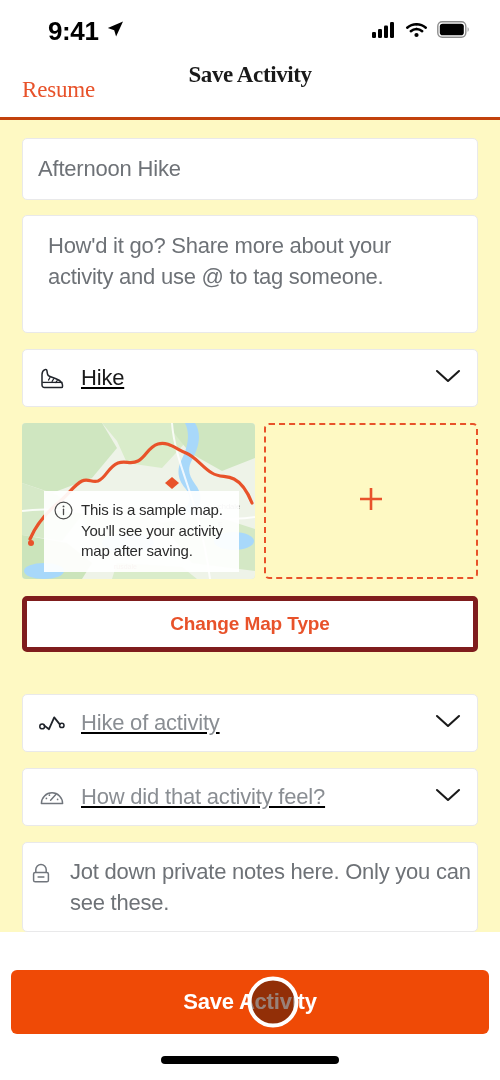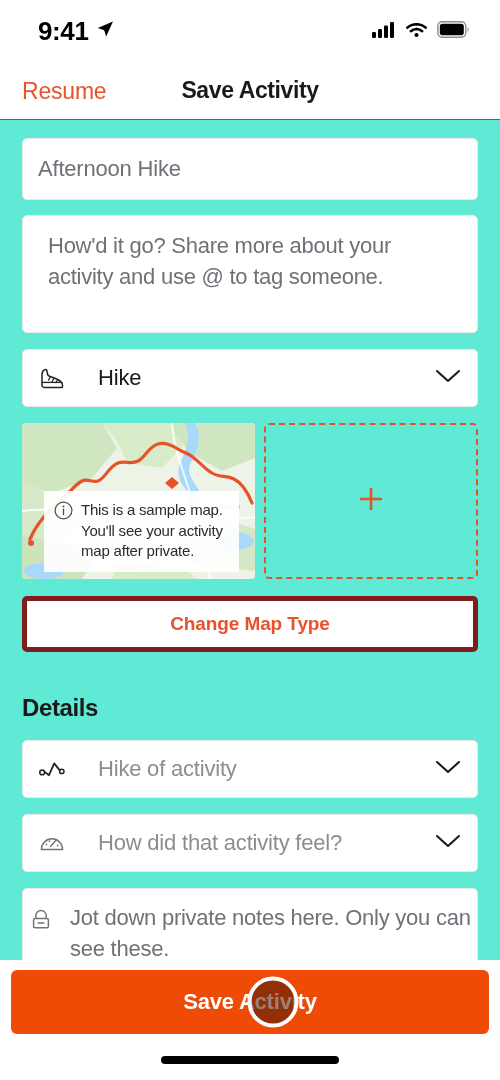--- a/index.html
+++ b/index.html
@@ -9,63 +9,64 @@
     font-family: "Liberation Sans", sans-serif;
     -webkit-font-smoothing: antialiased;
     overflow: hidden;
   }
   .phone { position: relative; width: 500px; height: 1080px; background: #fff; overflow: hidden; }
 
   
   .statusbar {
     height: 62px; width: 100%;
     display: flex; align-items: center; justify-content: space-between;
-    padding: 0 30px 0 38px;
+    padding: 0 30px 0 48px;
   }
   .sb-left { display: flex; align-items: center; gap: 7px; }
   .sb-time { font-size: 26px; font-weight: 700; color: #000; letter-spacing: -0.4px; }
   .sb-loc { display: block; }
   .sb-right { display: flex; align-items: center; gap: 9px; }
 
   
   .navbar {
     height: 58px; position: relative;
-    display: flex; align-items: center;
-    border-bottom: 1px solid #c2410c;
+    display: flex; 
+    border-bottom: 3px solid #c2410c;
     background: #fff;
+    font-family: Liberation Serif, serif;
   }
   .nav-resume {
     position: absolute; left: 22px; top: 50%; transform: translateY(-50%);
     font-size: 23px; color: #E8522A; font-weight: 400; letter-spacing: -0.2px;
     background: none; border: none; cursor: pointer; font-family: inherit;
   }
   .nav-title {
     width: 100%; text-align: center;
     font-size: 23px; font-weight: 700; color: #1a1a1a; letter-spacing: -0.4px;
   }
 
   
-  .content { padding: 18px 22px 0 22px; background: #5eead4; }
+  .content { padding: 18px 22px 0 22px; background: #fef9c3; }
 
   .field {
     width: 456px; background: #fff;
     border: 1px solid #e9e9ea; border-radius: 5px;
   }
   .field-title { height: 62px; display: flex; align-items: center; padding: 0 15px; margin-bottom: 15px; }
   .field-title .txt { font-size: 22px; color: #6e7277; letter-spacing: -0.2px; }
 
   .field-desc { height: 118px; padding: 14px 25px; margin-bottom: 16px; }
   .field-desc .txt {
     font-size: 22px; color: #6e7277; line-height: 1.42; letter-spacing: -0.25px;
     display: block;
   }
 
   .select-row {
     height: 58px; display: flex; align-items: center; padding: 0 16px 0 14px;
-    margin-bottom: 16px; gap: 31px;
+    margin-bottom: 16px; gap: 14px; text-decoration: underline;
   }
   .select-row .ico { width: 30px; height: 30px; display: flex; align-items: center; justify-content: center; flex: none; }
   .select-row .lbl { font-size: 22px; color: #1a1a1a; letter-spacing: -0.2px; flex: 1; }
   .select-row .lbl.ph { color: #8a8e93; }
   .chev { flex: none; }
 
   
   .media-row { display: flex; gap: 9px; margin-bottom: 17px; }
   .map-card {
     position: relative; width: 233px; height: 156px;
@@ -238,36 +239,35 @@
           <text x="92" y="146" font-family="Liberation Sans, sans-serif" font-size="7" fill="#b06a5a">rusdale</text>
         </svg>
         <div class="map-tip">
           <span class="info-circle">
             <svg width="19" height="19" viewBox="0 0 19 19">
               <circle cx="9.5" cy="9.5" r="8.4" fill="none" stroke="#4a4a4a" stroke-width="1.2"></circle>
               <circle cx="9.5" cy="5.4" r="0.95" fill="#4a4a4a"></circle>
               <rect x="8.85" y="7.6" width="1.3" height="6.6" rx="0.6" fill="#4a4a4a"></rect>
             </svg>
           </span>
-          <span class="tip-txt">This is a sample map. You'll see your activity map after private.</span>
+          <span class="tip-txt">This is a sample map. You'll see your activity map after saving.</span>
         </div>
       </div>
 
       <div class="photo-add">
         <span>
           <svg width="34" height="34" viewBox="0 0 34 34">
             <path d="M17 6 V28 M6 17 H28" stroke="#E8522A" stroke-width="2.6" stroke-linecap="butt"></path>
           </svg>
         </span>
       </div>
     </div>
 
     <button class="btn-outline">Change Map Type</button>
 
-    <div class="section-head">Details</div>
 
     <div class="field select-row">
       <span class="ico">
         <svg width="28" height="22" viewBox="0 0 28 22">
           <circle cx="4.2" cy="14.4" r="2.4" fill="none" stroke="#20242b" stroke-width="1.5"></circle>
           <circle cx="23.8" cy="13.4" r="2.2" fill="none" stroke="#20242b" stroke-width="1.5"></circle>
           <path d="M6.4 13.6 L11 17.2 L16.2 5.4 L21.8 12.4" fill="none" stroke="#20242b" stroke-width="1.8" stroke-linecap="round" stroke-linejoin="round"></path>
         </svg>
       </span>
       <span class="lbl ph">Hike of activity</span>

